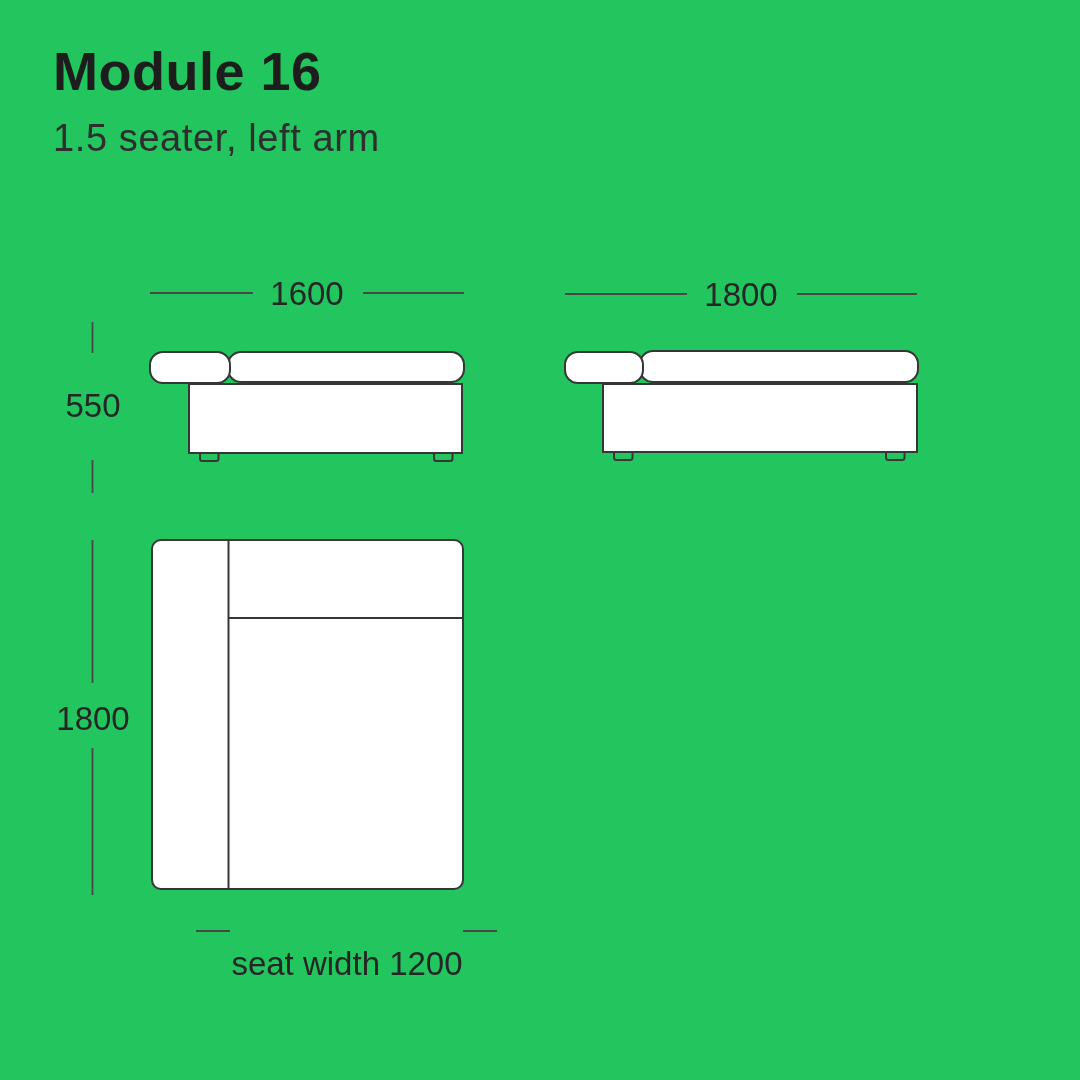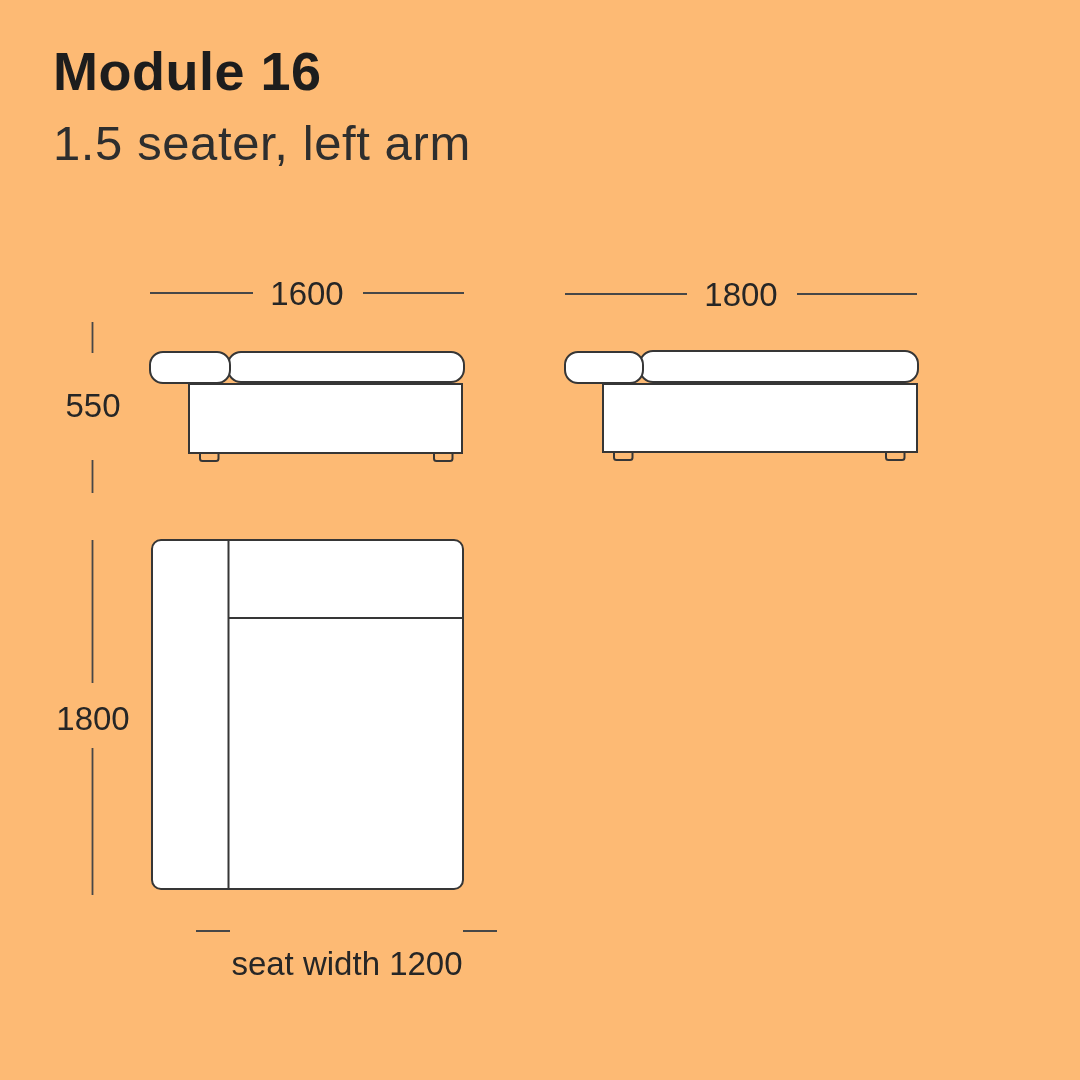--- a/index.html
+++ b/index.html
@@ -4,41 +4,41 @@
 <style>
   html, body {
     margin: 0;
     padding: 0;
     background: #ffffff;
   }
   .page {
     position: relative;
     width: 1080px;
     height: 1080px;
-    background: #fdba74;
+    background: #22c55e;
     overflow: hidden;
     font-family: "Liberation Sans", sans-serif;
     text-align: center;
   }
   .title {
     position: absolute;
     left: 53px;
     top: 44px;
     font-size: 54px;
     font-weight: 700;
     letter-spacing: 0.5px;
     color: #1d1d1d;
     line-height: 1;
     white-space: nowrap;
   }
   .subtitle {
     position: absolute;
     left: 53px;
     top: 119px;
-    font-size: 49px;
+    font-size: 38px;
     font-weight: 400;
     letter-spacing: 0.6px;
     color: #2e2e2e;
     line-height: 1;
     white-space: nowrap;
   }
   svg.diagram {
     position: absolute;
     left: 0;
     top: 0;

